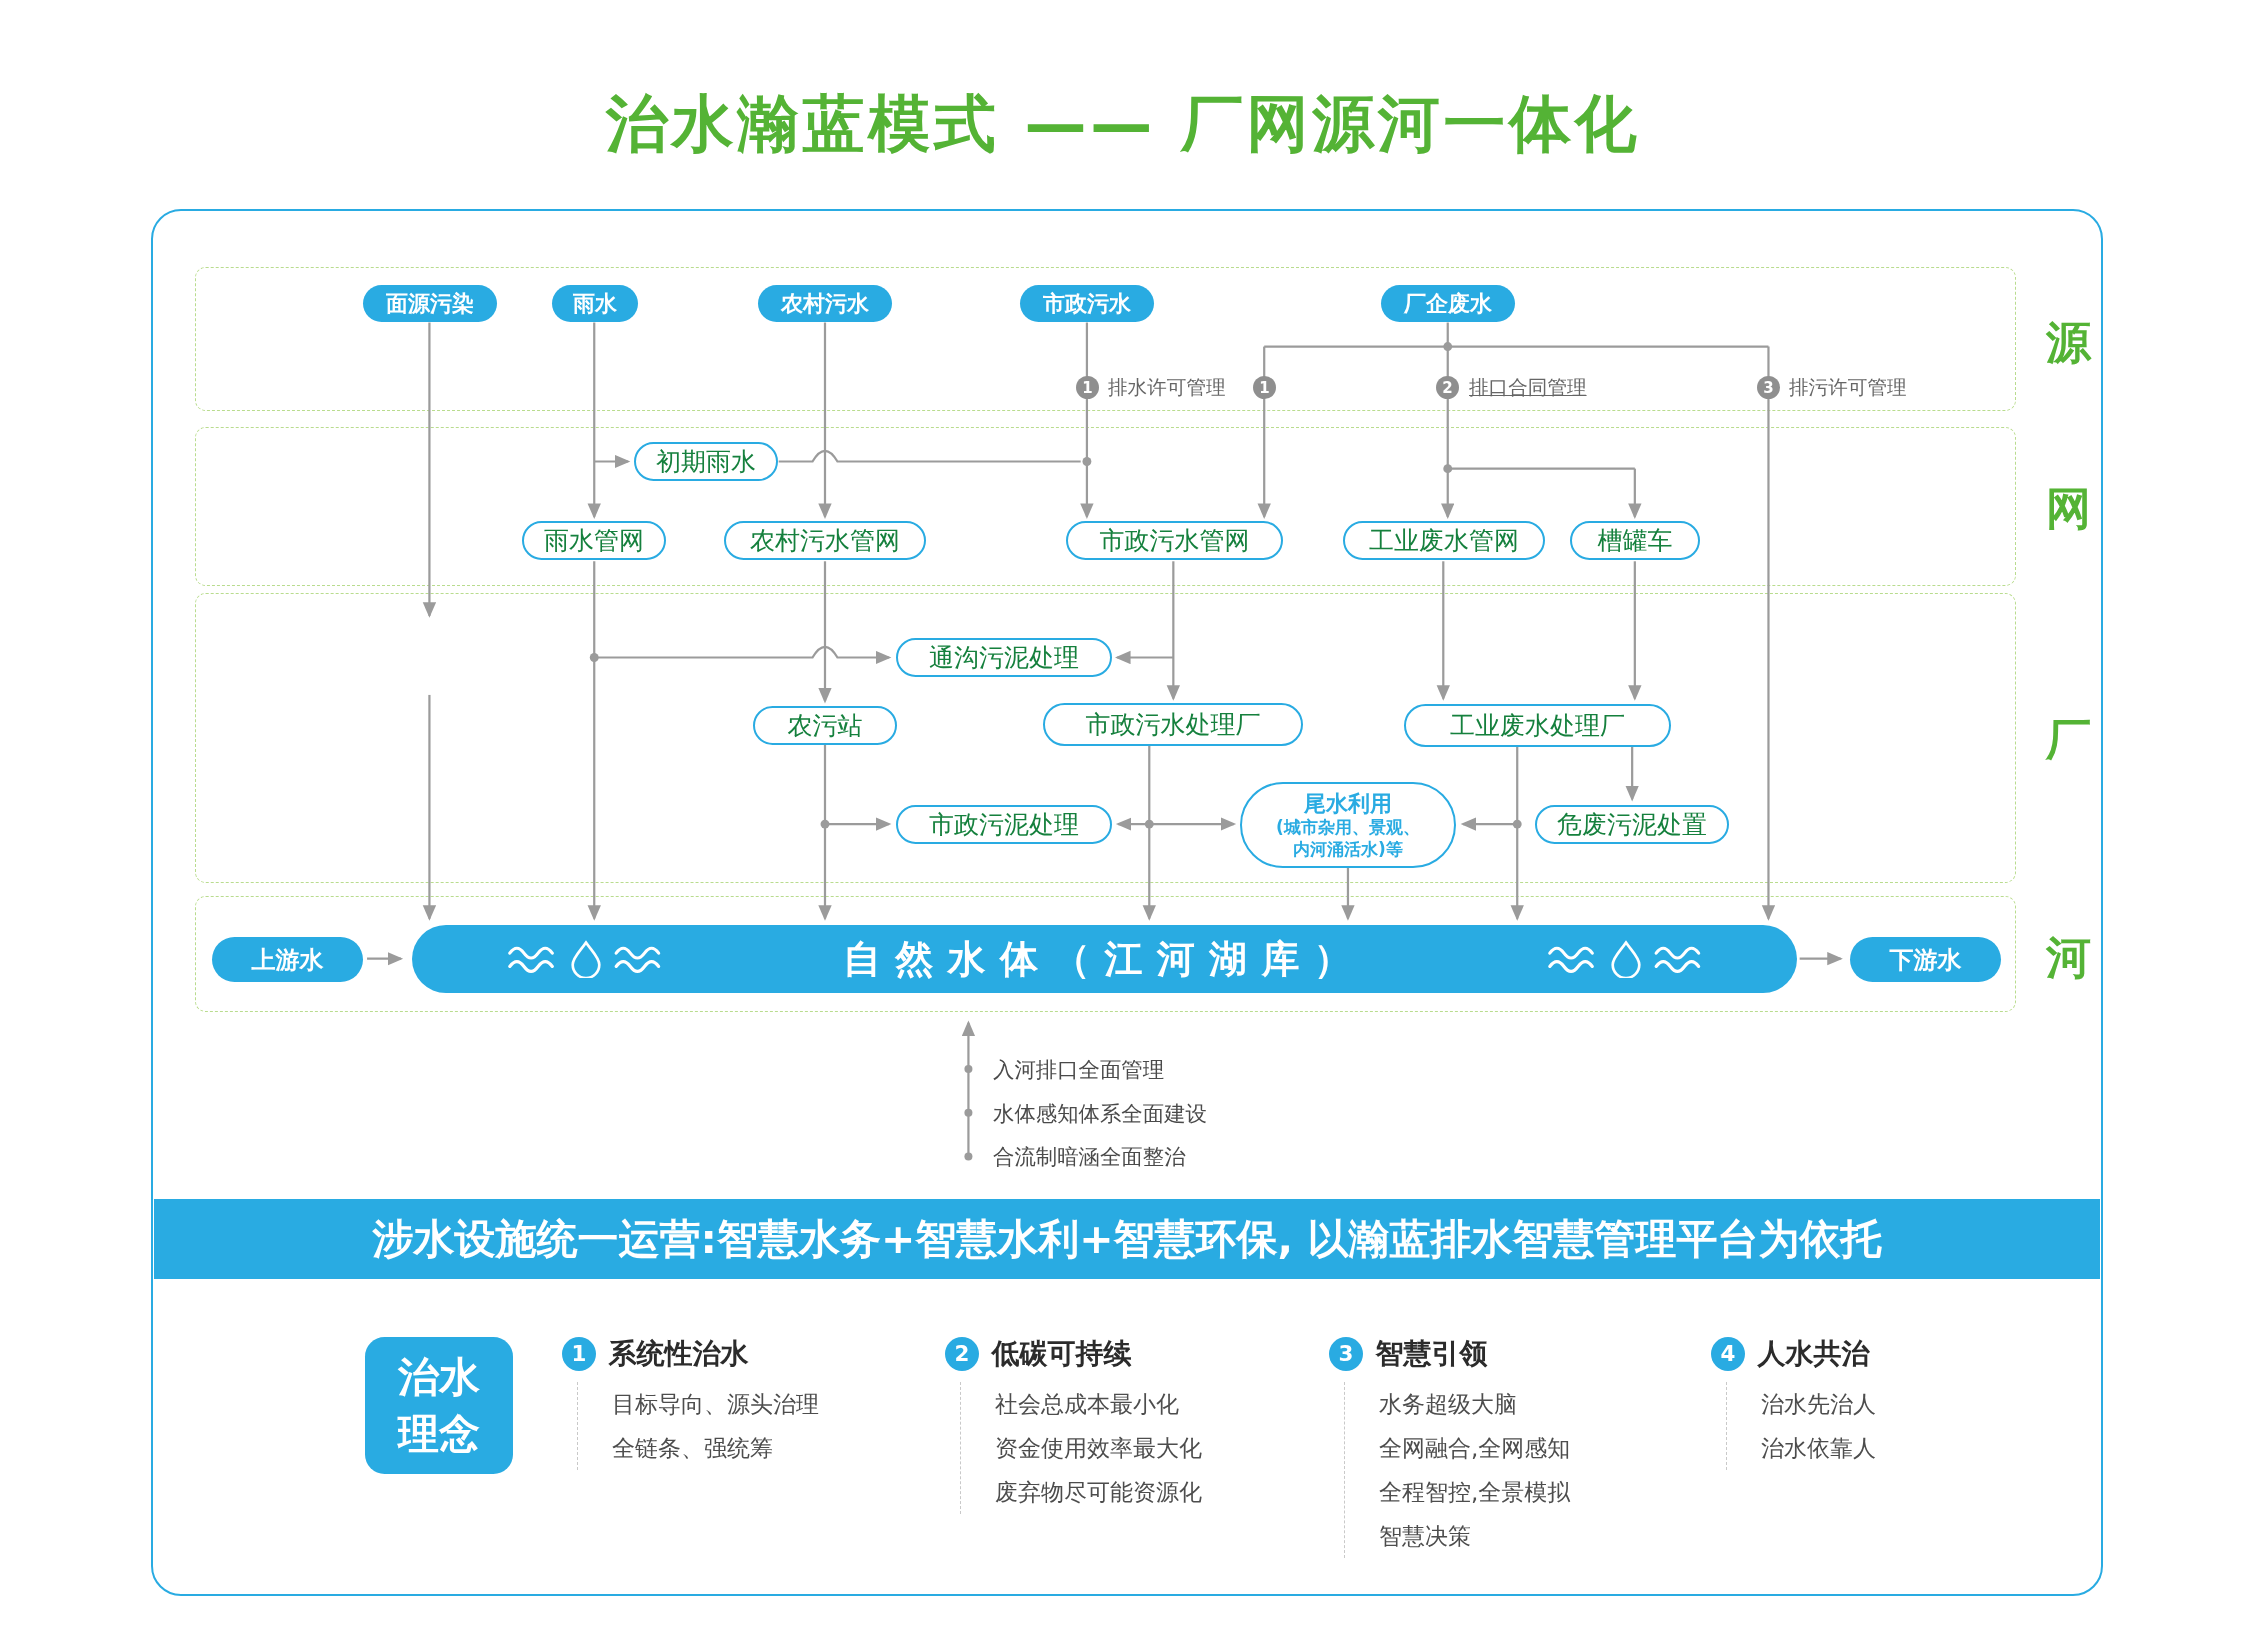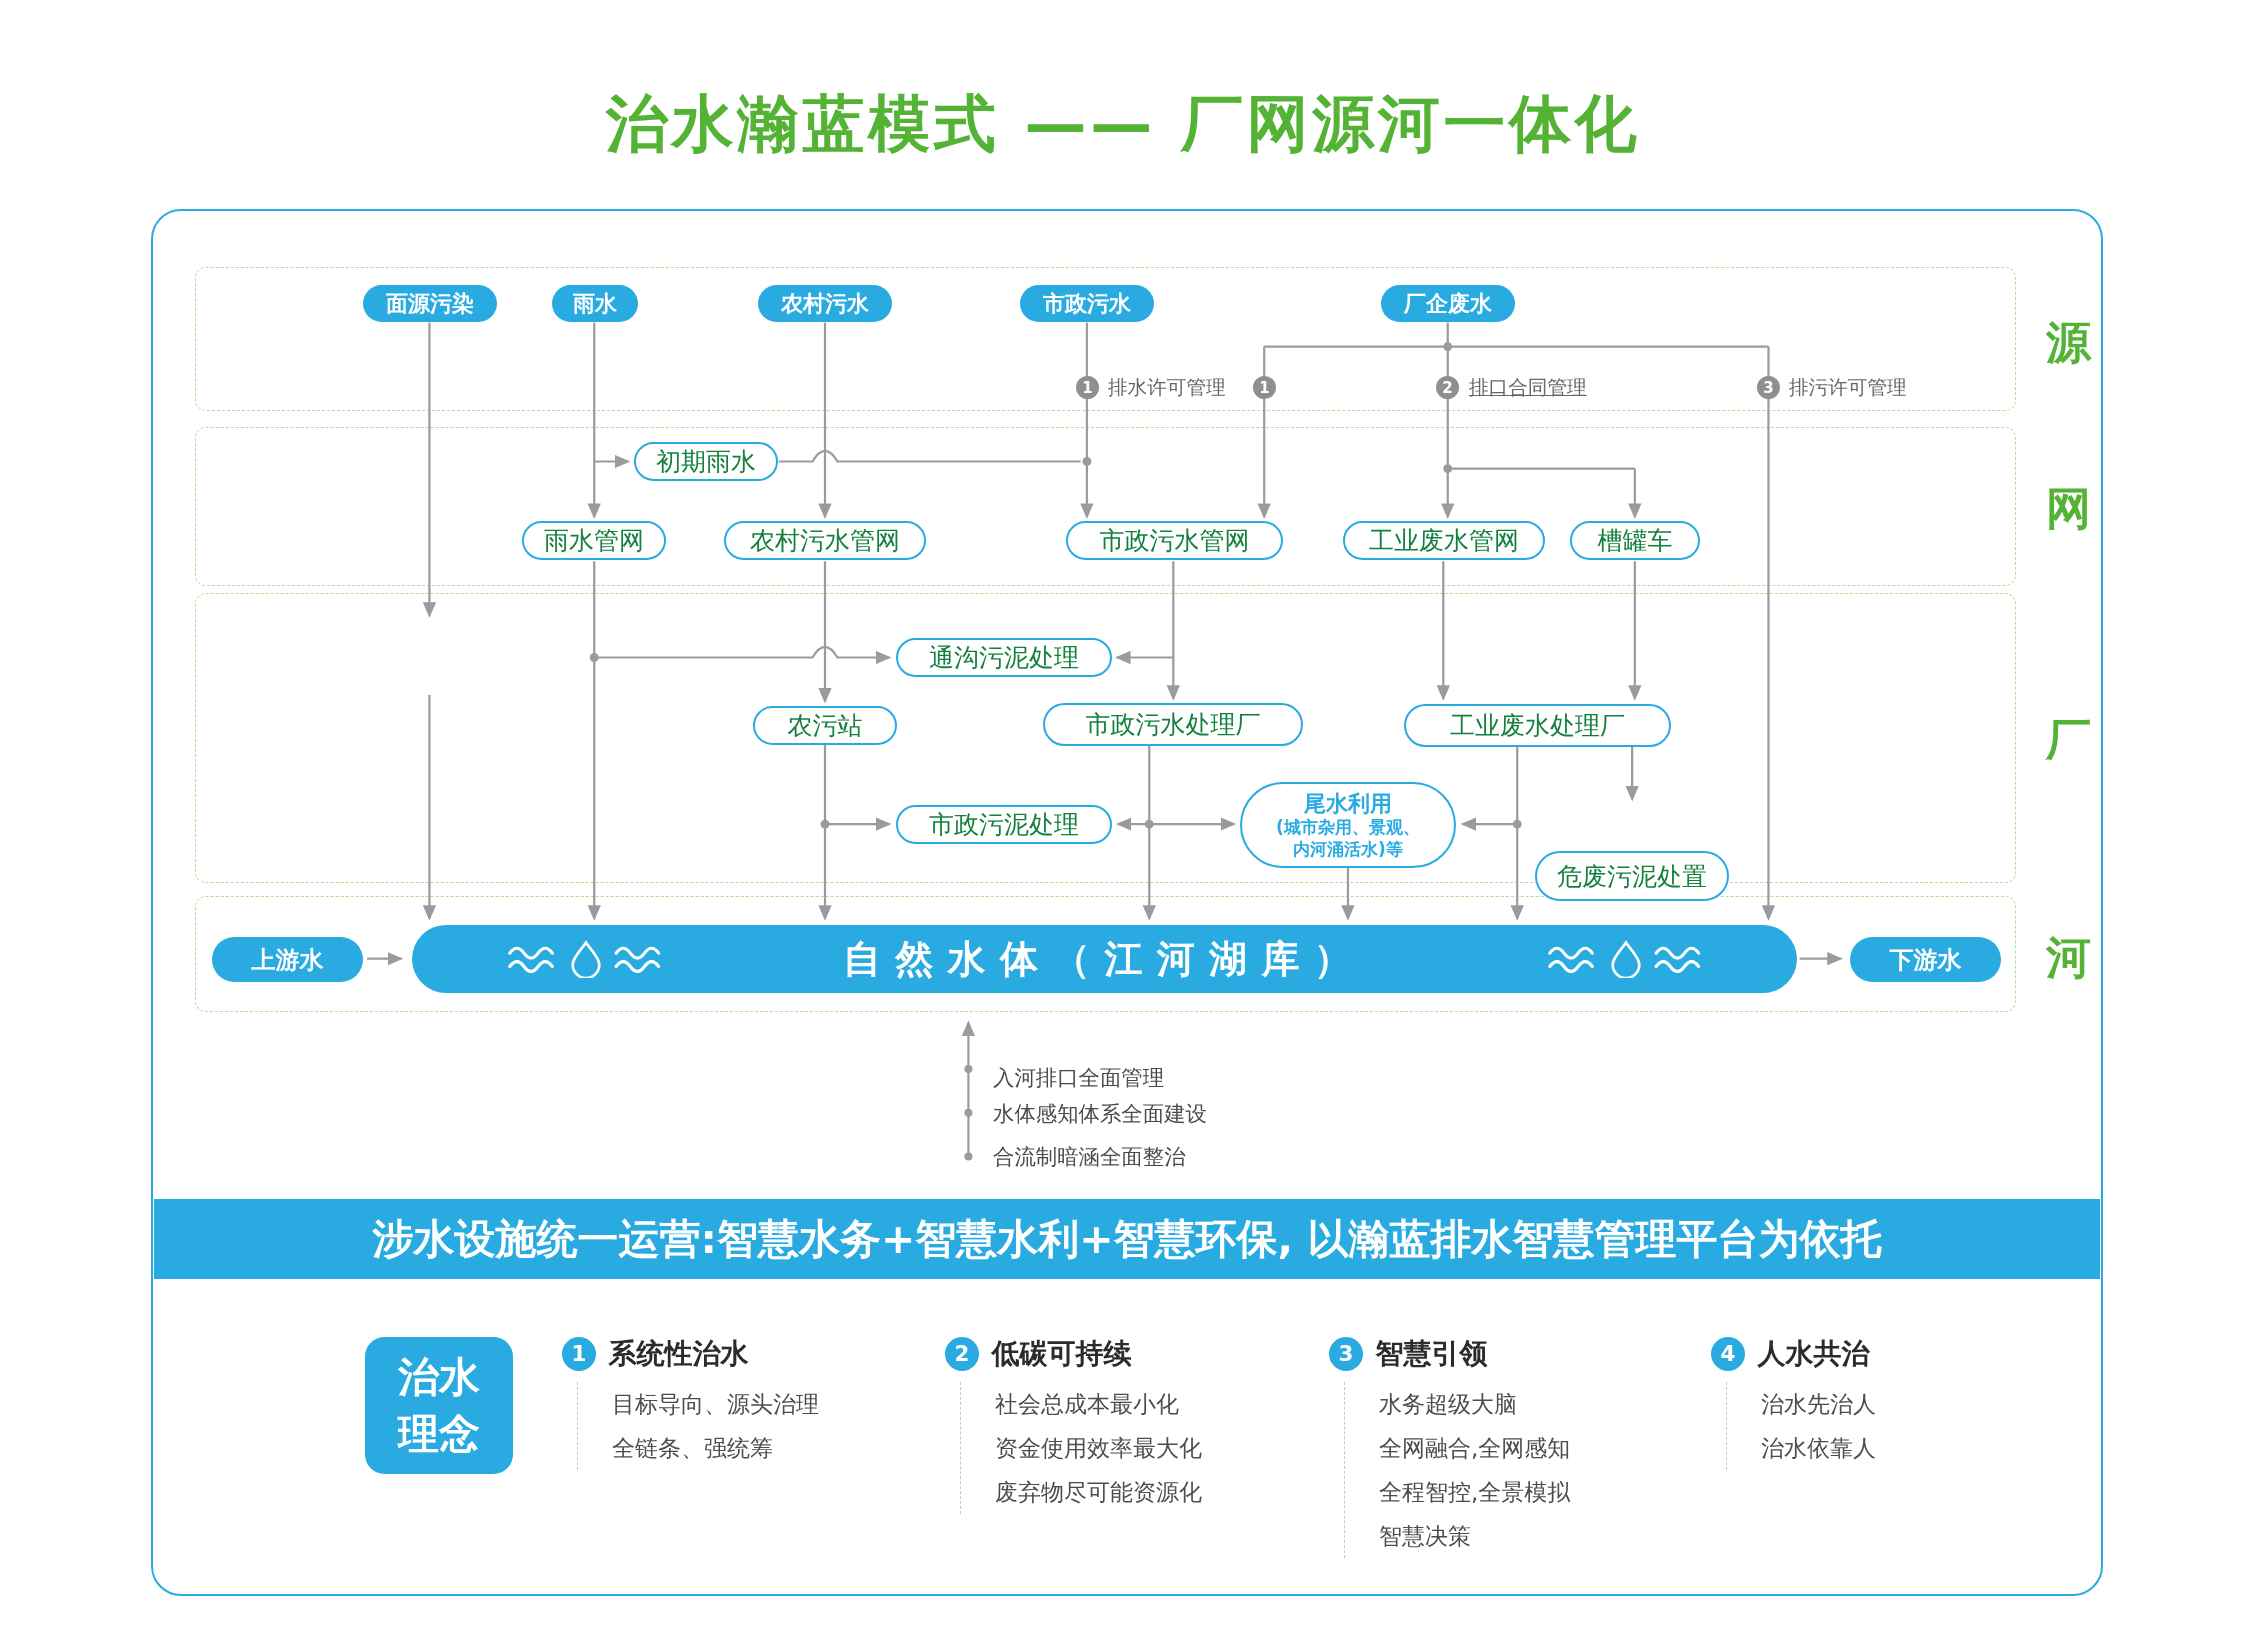--- a/index.html
+++ b/index.html
@@ -147,21 +147,21 @@
   <div class="pill-line node" style="left:896px; top:638px; width:216px; height:39px;">通沟污泥处理</div>
   <div class="pill-line node" style="left:753px;  top:706px; width:144px; height:39px;">农污站</div>
   <div class="pill-line node" style="left:1043px; top:703px; width:260px; height:43px;">市政污水处理厂</div>
   <div class="pill-line node" style="left:1404px; top:704px; width:267px; height:43px;">工业废水处理厂</div>
   <div class="pill-line node" style="left:896px; top:805px; width:216px; height:39px;">市政污泥处理</div>
   <div class="box-line node" style="left:1240px; top:782px; width:216px; height:86px; border-radius:43px;">
     <span style="font-size:22px; line-height:27px;">尾水利用</span>
     <span style="font-size:17px; line-height:21.4px;">(城市杂用、景观、</span>
     <span style="font-size:17px; line-height:21.4px;">内河涌活水)等</span>
   </div>
-  <div class="pill-line node" style="left:1535px; top:851px; width:194px; height:50px;">危废污泥处置</div>
+  <div class="pill-line node" style="left:1535px; top:805px; width:194px; height:39px;">危废污泥处置</div>
 
   <div class="pill-solid node" style="left:212px; top:937px; width:151px; height:45px; font-size:24px;">上游水</div>
   <div class="pill-solid node" style="left:412px; top:925px; width:1385px; height:68px; border-radius:34px;">
     <svg class="abs" style="left:94px; top:14.3px;" width="160" height="39" viewBox="0 0 180 44">
       <g stroke="#fff" stroke-width="3.5" fill="none" stroke-linecap="round">
         <path d="M4,16 q8,-11 16,0 t16,0 t16,0"></path>
         <path d="M4,31 q8,-11 16,0 t16,0 t16,0"></path>
         <path stroke-width="3" d="M90,4 C84,13 75,21 75,29 a15,15 0 0,0 30,0 C105,21 96,13 90,4 Z"></path>
         <path d="M124,16 q8,-11 16,0 t16,0 t16,0"></path>
         <path d="M124,31 q8,-11 16,0 t16,0 t16,0"></path>
@@ -173,21 +173,21 @@
         <path d="M4,16 q8,-11 16,0 t16,0 t16,0"></path>
         <path d="M4,31 q8,-11 16,0 t16,0 t16,0"></path>
         <path stroke-width="3" d="M90,4 C84,13 75,21 75,29 a15,15 0 0,0 30,0 C105,21 96,13 90,4 Z"></path>
         <path d="M124,16 q8,-11 16,0 t16,0 t16,0"></path>
         <path d="M124,31 q8,-11 16,0 t16,0 t16,0"></path>
       </g>
     </svg>
   </div>
   <div class="pill-solid node" style="left:1850px; top:937px; width:151px; height:45px; font-size:24px;">下游水</div>
 
-  <div class="note-text" style="left:993px; top:1056px;margin-top:8px;">入河排口全面管理</div>
+  <div class="note-text" style="left:993px; top:1056px;">入河排口全面管理</div>
   <div class="note-text" style="left:993px; top:1100px;">水体感知体系全面建设</div>
   <div class="note-text" style="left:993px; top:1143px;">合流制暗涵全面整治</div>
 
   <div class="banner">涉水设施统一运营:智慧水务+智慧水利+智慧环保, 以瀚蓝排水智慧管理平台为依托</div>
 
   <div class="phil-box">
     <span>治水</span>
     <span>理念</span>
   </div>
 

